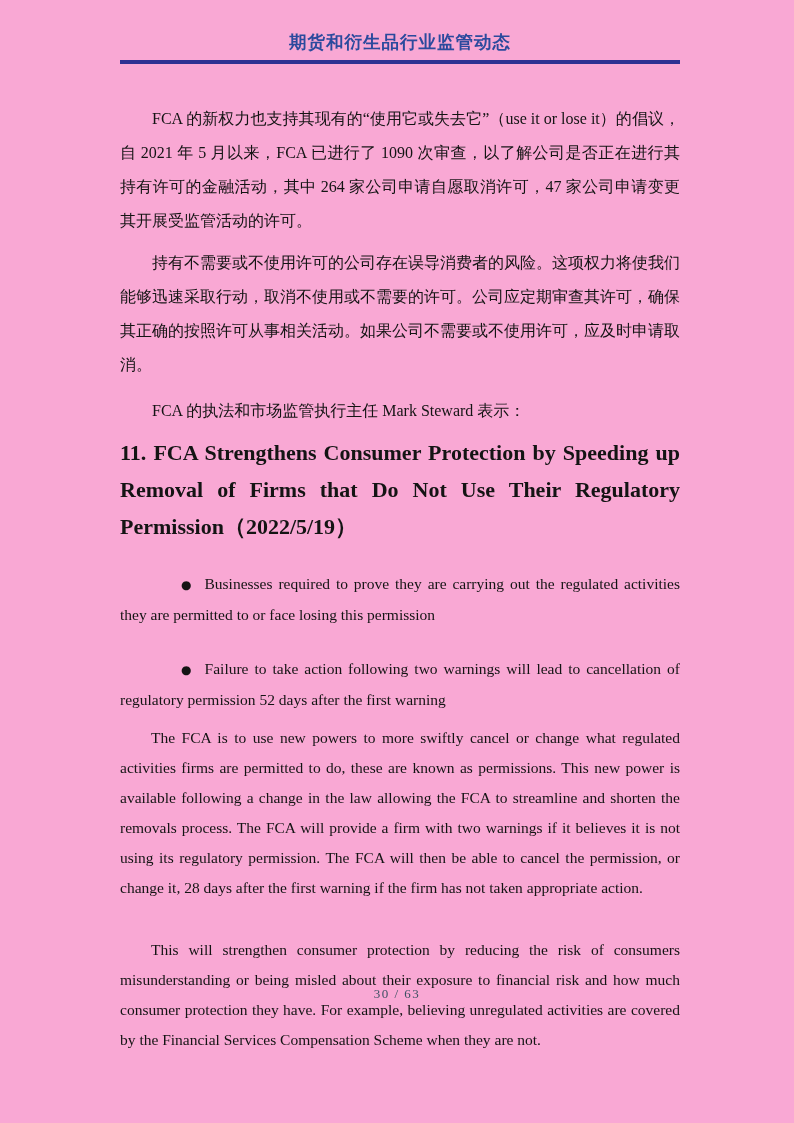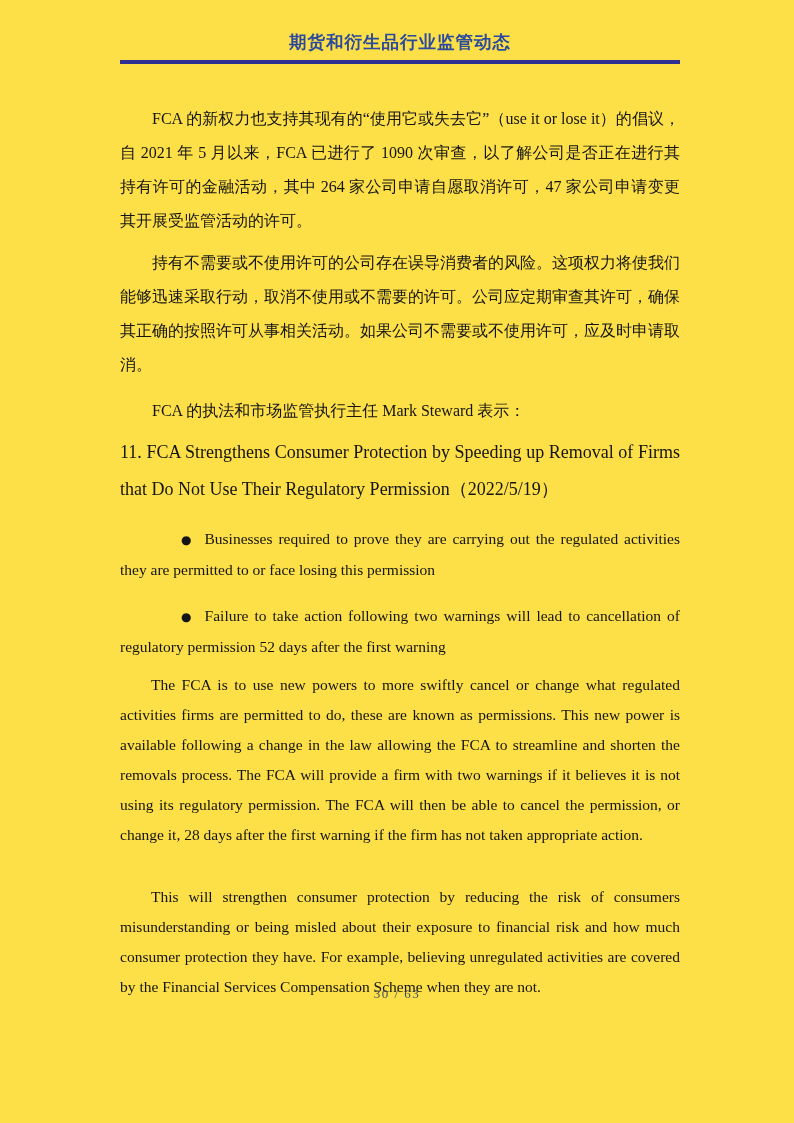--- a/index.html
+++ b/index.html
@@ -8,21 +8,21 @@
     --body-color:#141414;
     --footer-color:#3C5063;
   }
   *{margin:0;padding:0;box-sizing:border-box;}
   html,body{background:#ffffff;}
   .page{
     position:relative;
     width:794px;
     height:1123px;
     margin:0 auto;
-    background:#fde047;
+    background:#f9a8d4;
     overflow:hidden;
     font-family:"Liberation Serif","DejaVu Serif",serif;
     color:var(--body-color);
   }
   .content{
     padding:30px 114px 0 120px;
   }
   .doc-title{
     font-family:"Liberation Sans","DejaVu Sans",sans-serif;
     font-weight:bold;
@@ -41,27 +41,27 @@
     margin-top:38px;
     font-size:16px;
     line-height:34px;
     text-indent:2em;
     text-align:justify;
   }
   .para-cn.tight{margin-top:12px;}
   .para-cn.quote{margin-top:8px;}
   .section-heading{
     margin-top:6px;
-    font-weight:normal;
-    font-size:18px;
+    font-weight:bold;
+    font-size:22px;
     line-height:37px;
     text-align:justify;
   }
   .bullet-item{
-    margin-top:16px;
+    margin-top:24px;
     font-size:15.5px;
     line-height:30px;
     text-indent:61px;
     text-align:justify;
   }
   .bullet-item .bullet-marker{
     font-size:12px;
     margin-right:11px;
     font-family:"DejaVu Sans",sans-serif;
   }

